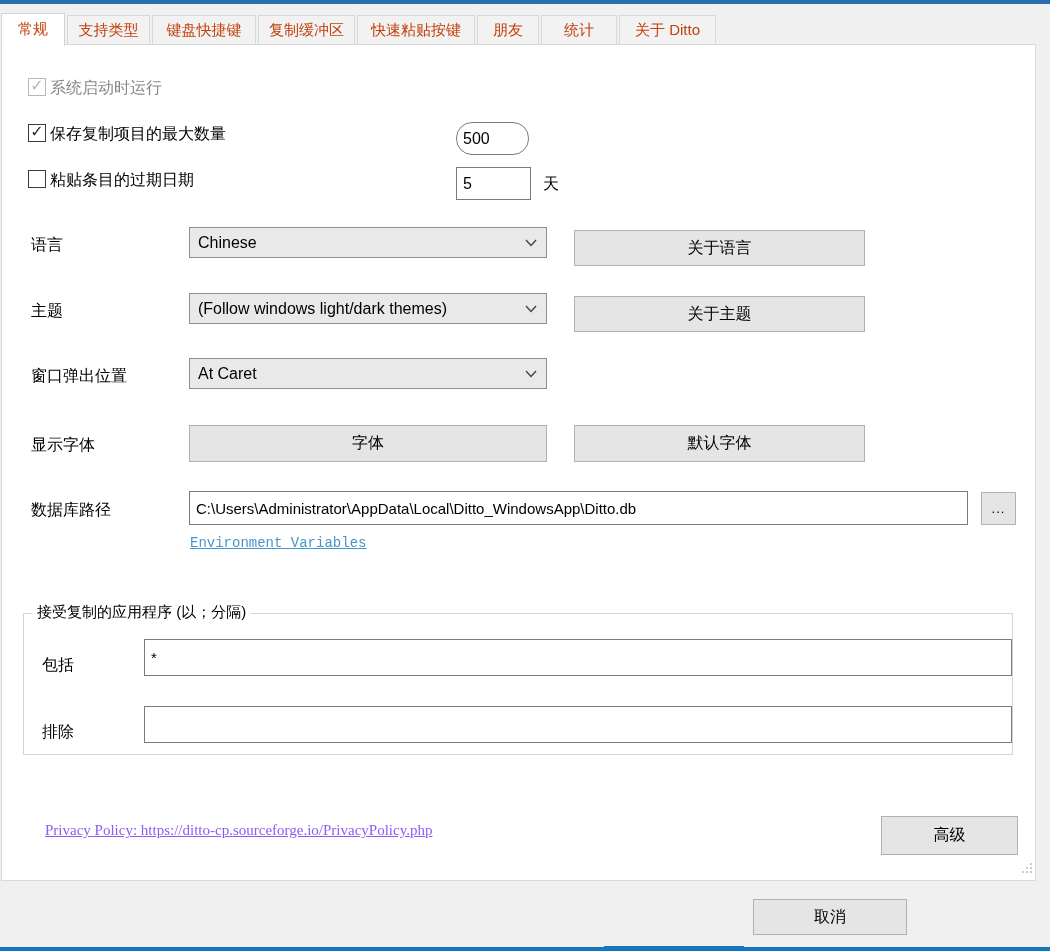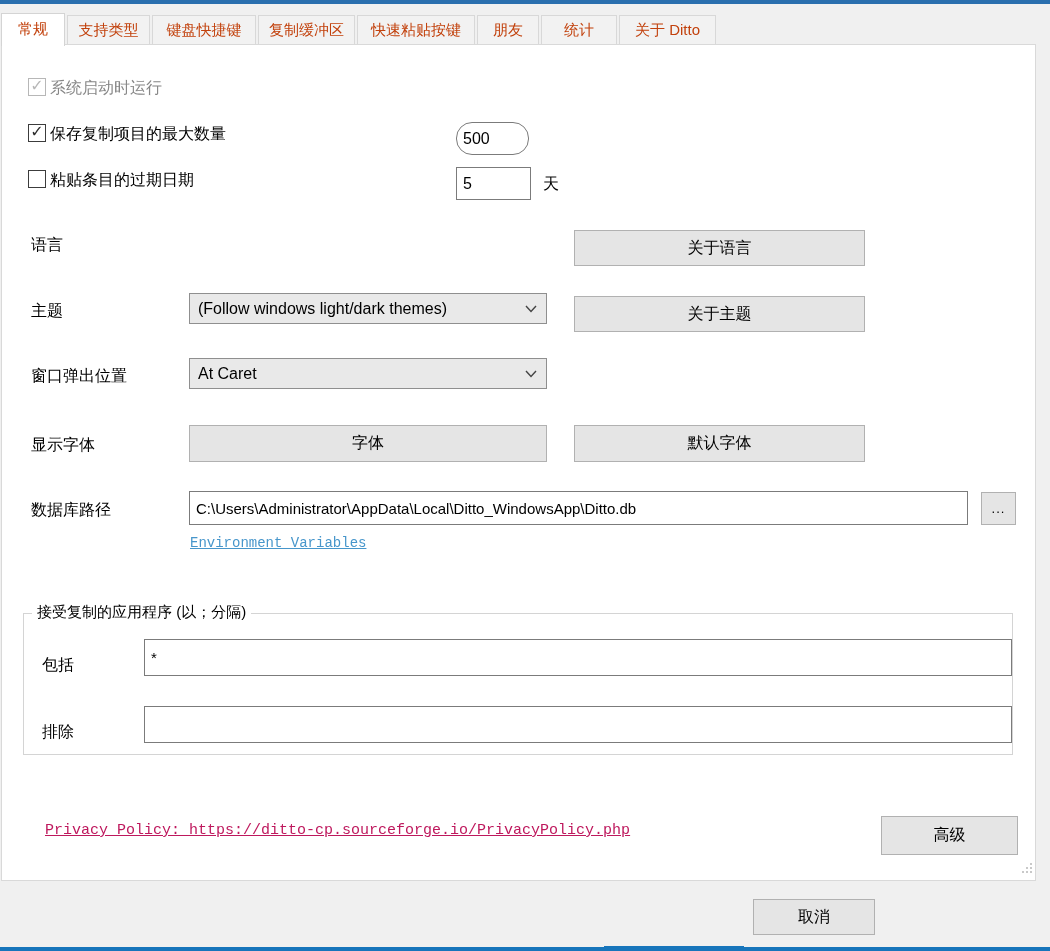--- a/index.html
+++ b/index.html
@@ -63,21 +63,21 @@
     font-family:"Liberation Sans","DejaVu Sans",sans-serif; white-space:nowrap;
   }
   .win-btn.default { background:#eaeaea; border:2px solid #1775bb; }
 
   
   .link {
     font-family:"Liberation Mono","DejaVu Sans Mono",monospace;
     text-decoration:underline; cursor:pointer; white-space:nowrap;
   }
   .link.env { color:#4796cb; font-size:14px; }
-  .link.privacy { color:#be185d; font-size:15px; }
+  .link.privacy { color:#8b5cf6; font-size:15px;font-family:Liberation Serif, serif; }
 
   
   .groupbox { position:absolute; border:1px solid #d4d4d4; background:#fff;margin-top:24px; }
   .groupbox .group-title {
     position:absolute; top:-11px; left:8px; background:#fff; padding:0 5px;
     font-size:15px; color:#000; white-space:nowrap;
   }
 
   .grip { position:absolute; right:2px; bottom:2px; }
 </style>
@@ -112,20 +112,28 @@
     <input class="abs txt" style="left: 454px; top: 77px; width: 73px; height: 33px; border-radius: 16px;" value="500">
 
     <div class="abs chk unchecked" style="left:26px; top:125px;">
       
     </div>
     <div class="abs lbl" style="left:48px; top:125px;">粘贴条目的过期日期</div>
     <input class="abs txt" style="left: 454px; top: 122px; width: 75px; height: 33px;" value="5">
     <div class="abs lbl" style="left:541px; top:129px;">天</div>
 
     <div class="abs lbl" style="left:29px; top:190px;">语言</div>
+    <div class="abs combo" style="left:187px; top:182px; width:358px; height:31px;">
+      <span class="combo-text">Chinese</span>
+      <span class="chev">
+        <svg width="12" height="8" viewBox="0 0 12 8">
+            <polyline points="1,1 6,6.5 11,1" fill="none" stroke="#444" stroke-width="1.4"></polyline>
+          </svg>
+      </span>
+    </div>
     <div class="abs win-btn" style="left:572px; top:185px; width:291px; height:36px;">关于语言</div>
 
     <div class="abs lbl" style="left:29px; top:256px;">主题</div>
     <div class="abs combo" style="left:187px; top:248px; width:358px; height:31px;">
       <span class="combo-text">(Follow windows light/dark themes)</span>
       <span class="chev">
         <svg width="12" height="8" viewBox="0 0 12 8">
             <polyline points="1,1 6,6.5 11,1" fill="none" stroke="#444" stroke-width="1.4"></polyline>
           </svg>
       </span>
@@ -170,16 +178,16 @@
             <rect x="9" y="9" width="2" height="2"></rect>
           <rect x="5" y="5" width="2" height="2"></rect>
             <rect x="5" y="9" width="2" height="2"></rect>
             <rect x="1" y="9" width="2" height="2"></rect>
         </g>
       </svg>
     </div>
   </div>
 
   <div class="abs win-btn default" style="left:604px; top:898px; width:140px; height:38px;margin-top:48px;">确定</div>
-  <div class="abs win-btn" style="left:753px; top:899px; width:122px; height:36px;">取消</div>
+  <div class="abs win-btn" style="left:753px; top:899px; width:154px; height:36px;">取消</div>
 
   <div class="bottomline"></div>
 </div>
 
 </body></html>

